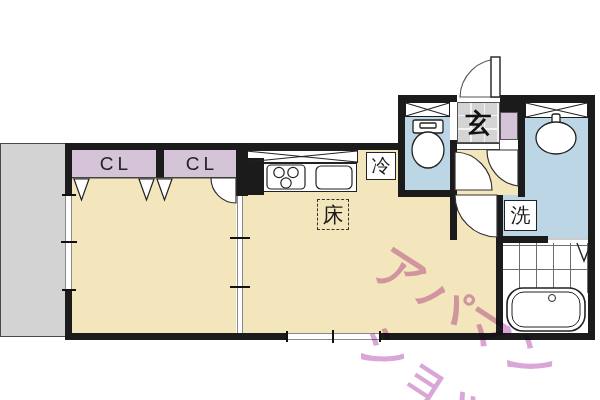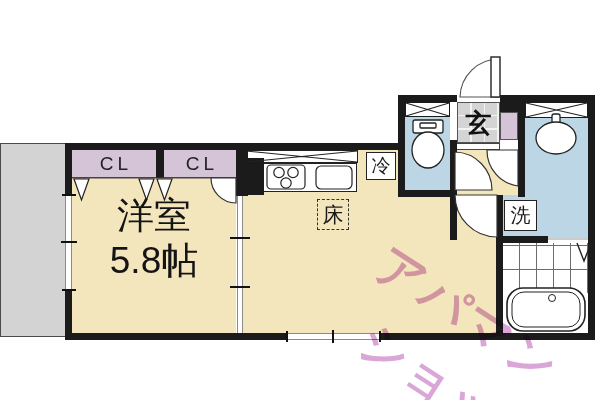--- a/index.html
+++ b/index.html
@@ -191,24 +191,20 @@
       <line x1="62" y1="290" x2="76" y2="290"></line>
       <line x1="61" y1="242" x2="77" y2="242"></line>
       <line x1="333" y1="330" x2="333" y2="343"></line>
       <line x1="287" y1="331" x2="287" y2="342"></line>
       <line x1="380" y1="331" x2="380" y2="342"></line>
       <line x1="230" y1="238" x2="250" y2="238"></line>
       <line x1="230" y1="287" x2="250" y2="287"></line>
     </g>
   </svg>
 
-  <div class="abs room-label lbl-west">
-    <span>洋室</span>
-    <span>5.8帖</span>
-  </div>
   <div class="abs room-label lbl-ldk">
   </div>
   <div class="abs genkan-chr">玄</div>
 
   <div class="abs wm wm1">アパマン</div>
   <div class="abs wm wm2">ショップ</div>
 
 </div>
 
 </body></html>

